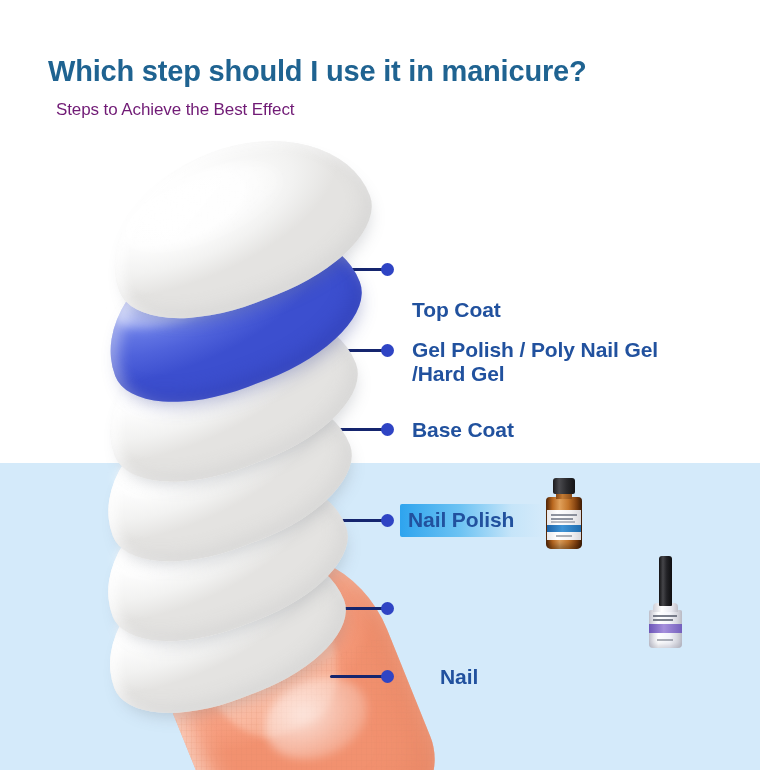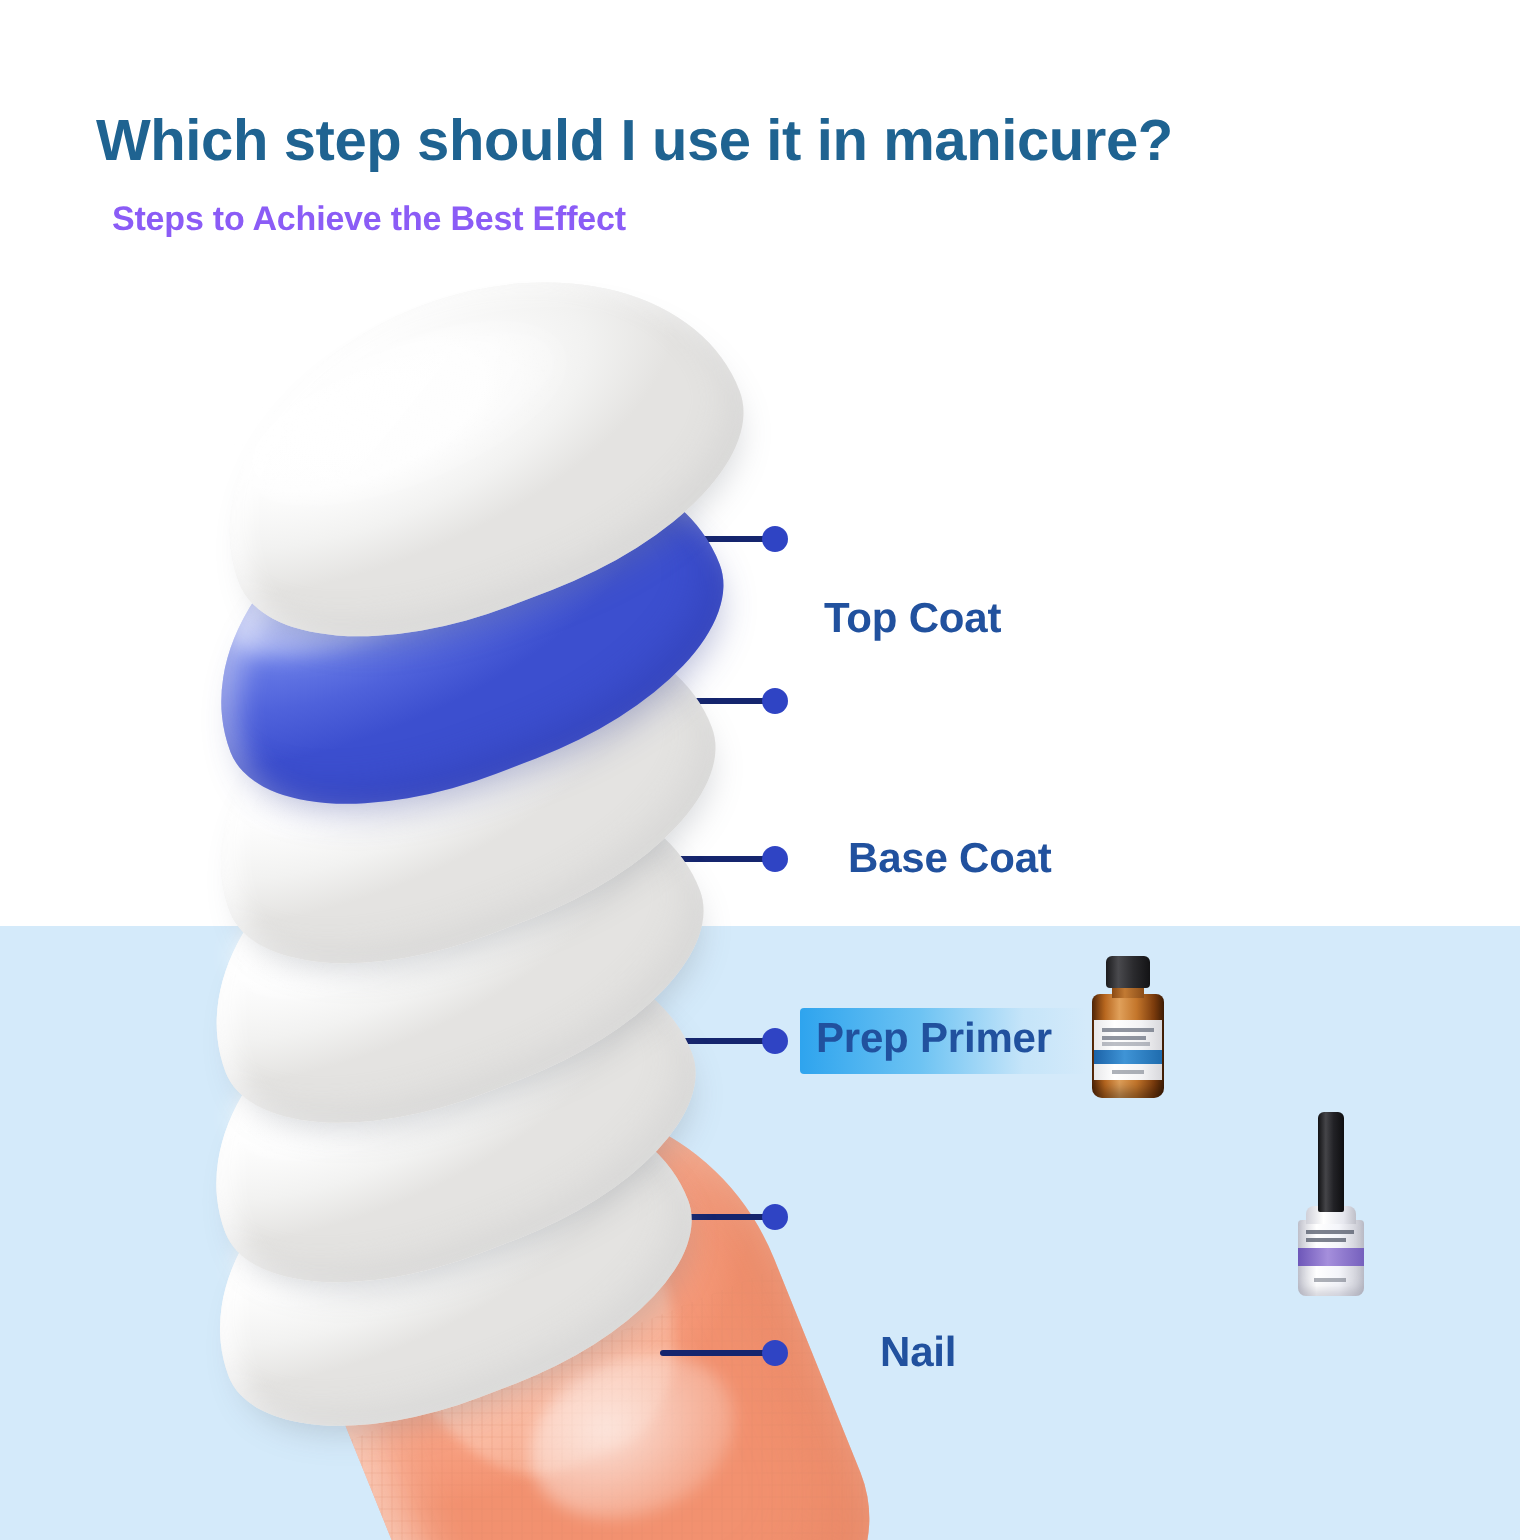--- a/index.html
+++ b/index.html
@@ -39,22 +39,22 @@
     font-weight: bold;
     color: #1f6391;
     letter-spacing: -0.2px;
     white-space: nowrap;
   }
   .subtitle {
     position: absolute;
     left: 56px;
     top: 100px;
     font-size: 17px;
-    font-weight: bold;
-    color: #8b5cf6;
+    font-weight: normal;
+    color: #701a75;
     letter-spacing: -0.1px;
     white-space: nowrap;
   }
 
   
   .stack {
     position: absolute;
     left: 0;
     top: 0;
     width: 420px;
@@ -313,24 +313,26 @@
 
   <div class="leader-faint" style="left:292px; top:607px; width:58px;"></div>
   <div class="leader" style="left:332px; top:607px; width:56px;"></div>
   <div class="dot" style="left:381px; top:602px;"></div>
 
   <div class="leader" style="left:330px; top:675px; width:58px;"></div>
   <div class="dot" style="left:381px; top:670px;"></div>
 
   <div class="label" style="left:412px; top:258px;margin-top:40px;">Top Coat</div>
 
-
-  <div class="label" style="left:412px; top:418px;margin-left:12px;">Base Coat</div>
-
-  <div class="label hl-strong" style="left:400px; top:504px; width:125px;">Prep Primer</div>
+  <div class="label" style="left:412px; top:338px;">Gel Polish / Poly Nail Gel
+/Hard Gel</div>
+
+  <div class="label" style="left:412px; top:418px;">Base Coat</div>
+
+  <div class="label hl-strong" style="left:400px; top:504px; width:125px;">Nail Polish</div>
 
 
   <div class="label" style="left:412px; top:665px;margin-left:28px;">Nail</div>
 
   <div class="bottle bottle-amber" style="left:544px; top:478px; width:40px; height:72px;">
     <div class="body"></div>
     <div class="label-wrap">
       <div class="ln" style="top:4px;  width:26px;"></div>
       <div class="ln" style="top:8px;  width:22px;"></div>
       <div class="ln" style="top:11px; width:24px; opacity:.45;"></div>

